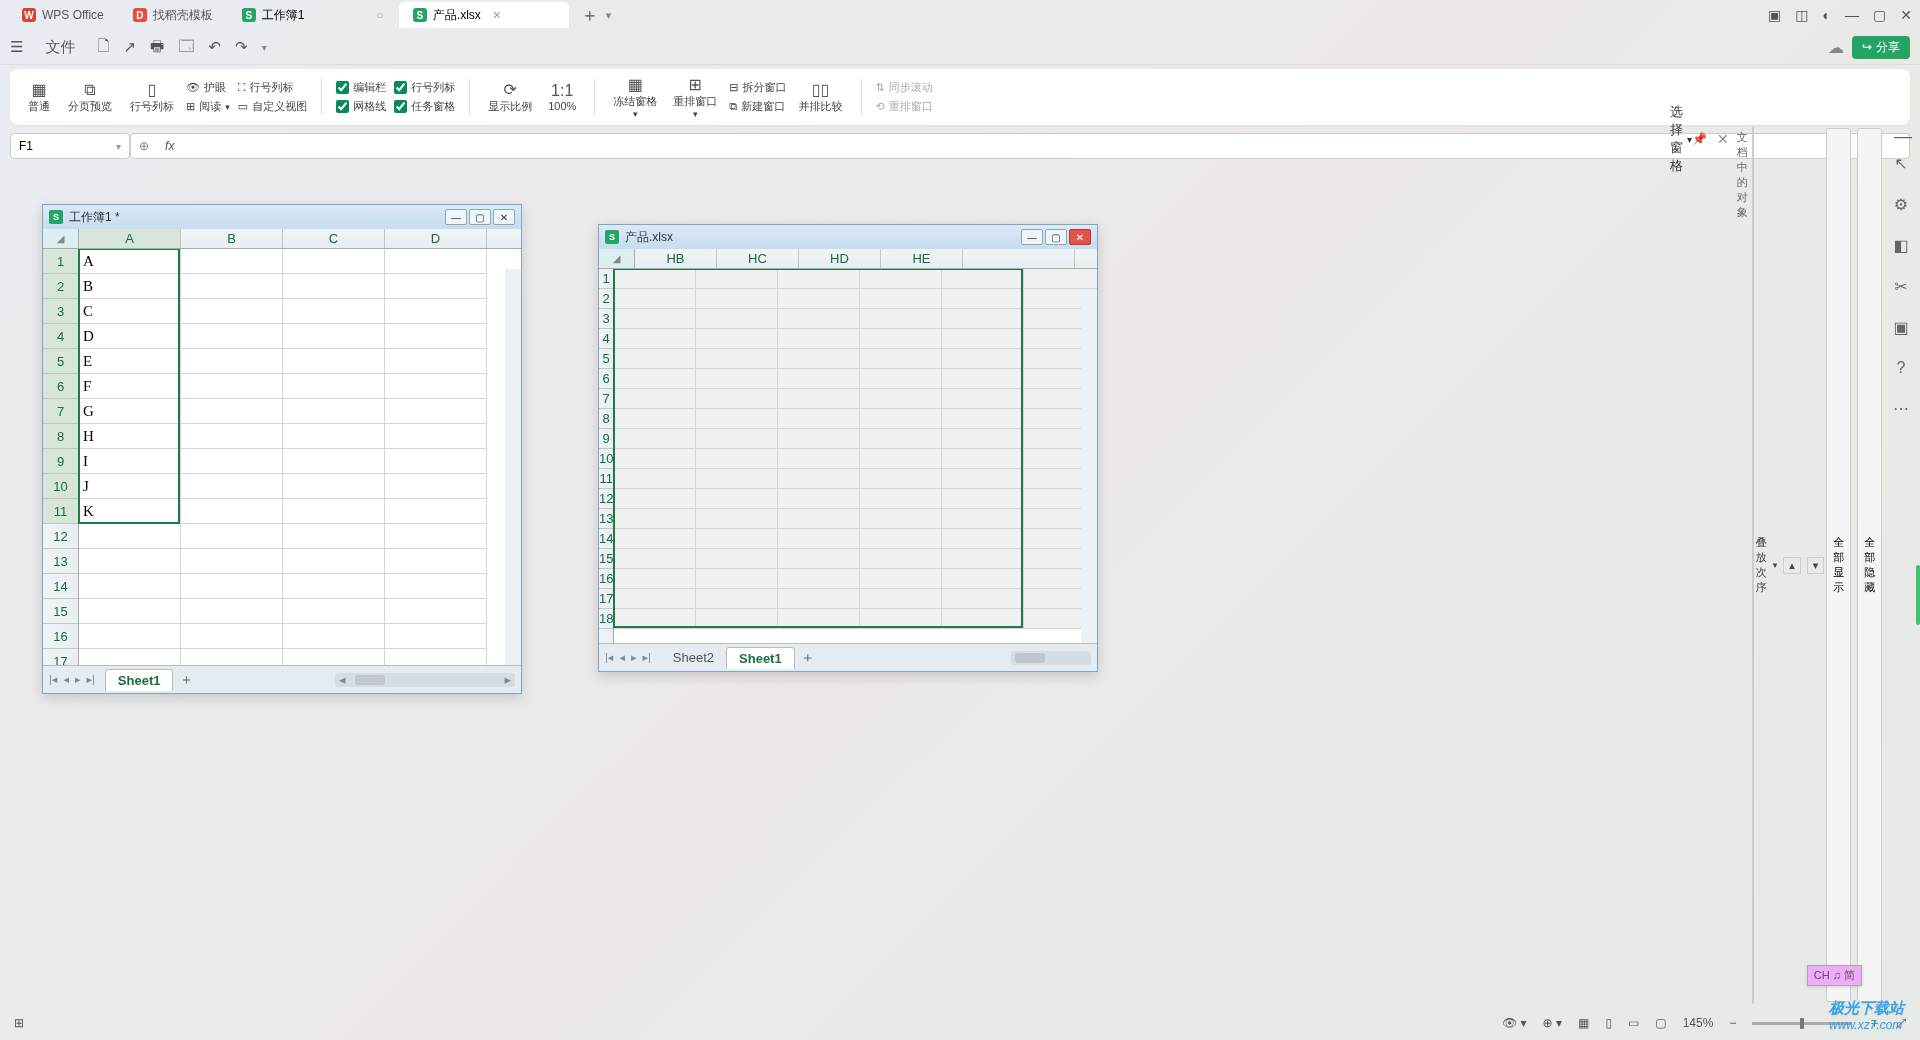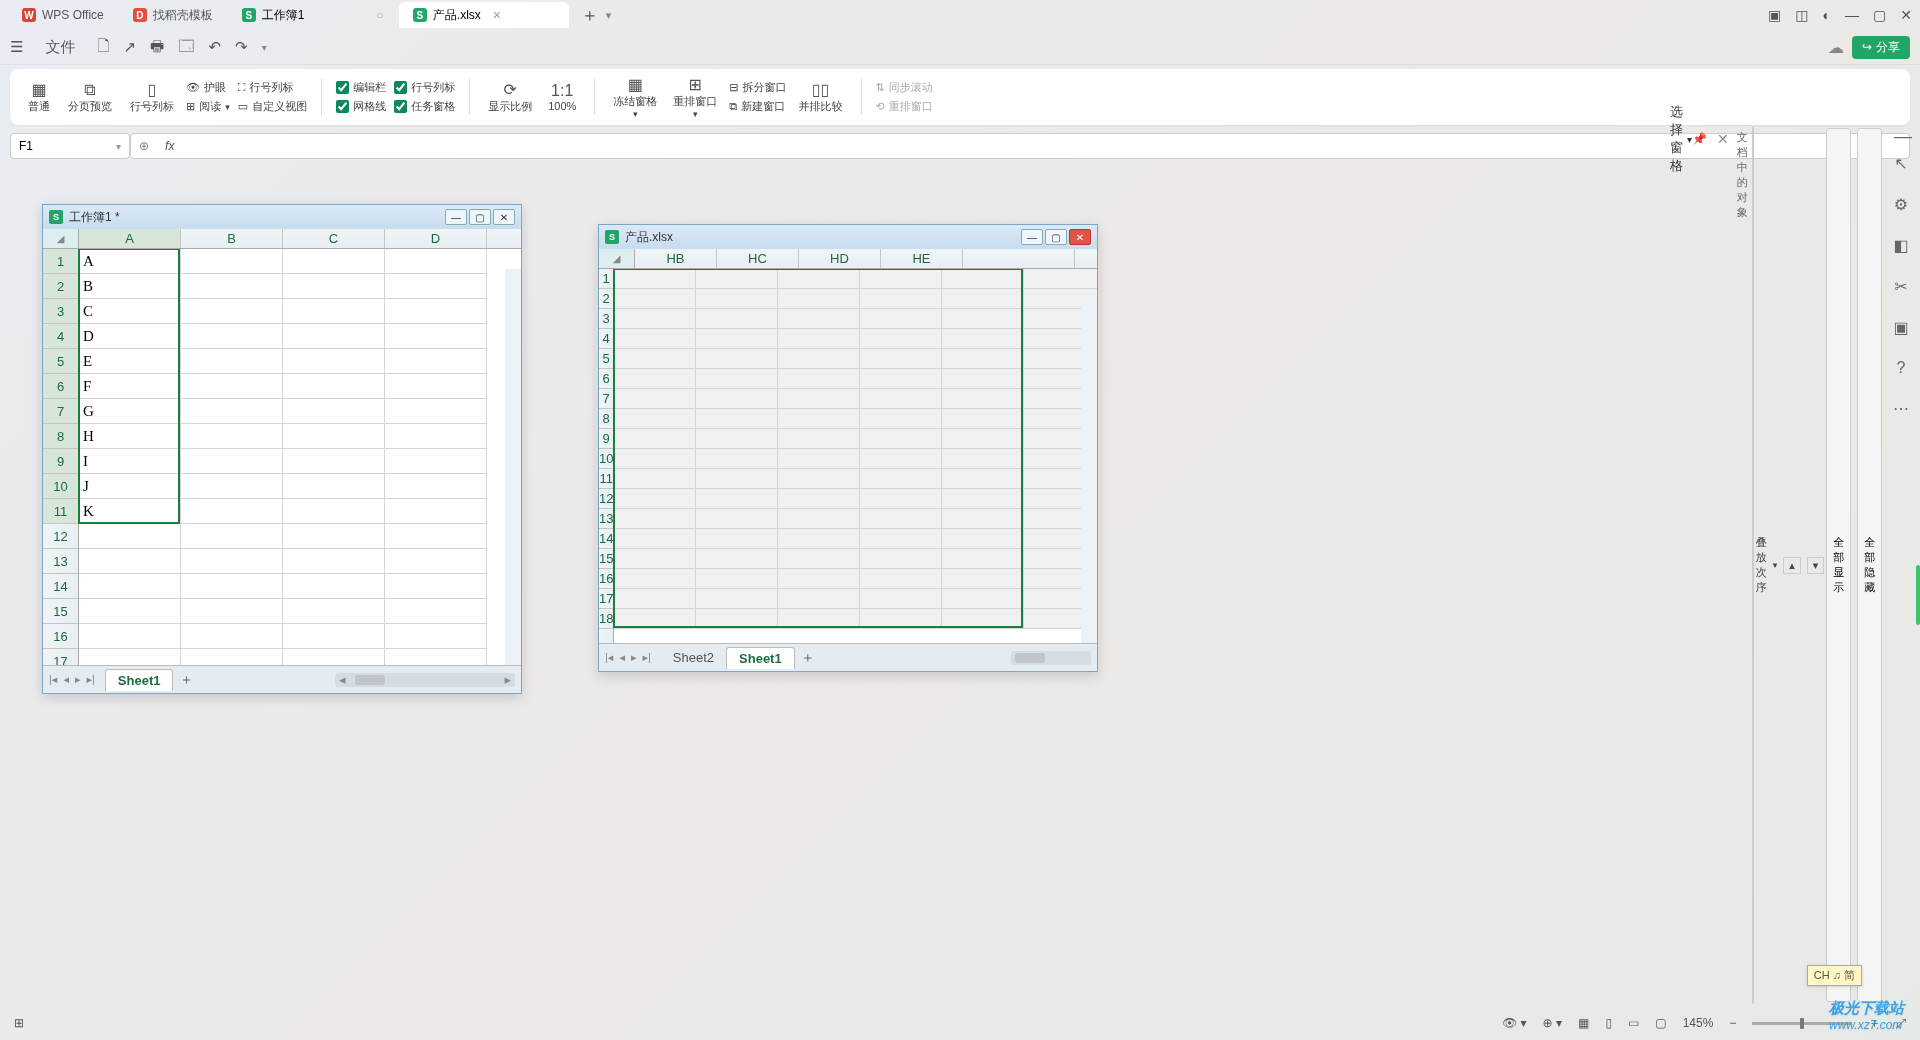--- a/index.html
+++ b/index.html
@@ -87,21 +87,21 @@
     .sheet-nav { display: flex; gap: 6px; color: #888; margin-right: 10px; font-size: 11px; }
     .sheet-tab { padding: 3px 12px; color: #1b6b3f; font-weight: bold; cursor: pointer; }
     .sheet-tab.active { background: #fff; border: 1px solid #bbb; border-bottom: none; border-radius: 3px 3px 0 0; }
     .sheet-tab.inactive { color: #555; font-weight: normal; }
     .sheet-add { margin-left: 6px; color: #666; font-size: 14px; }
     .hscroll-track { margin-left: auto; width: 180px; height: 14px; background: #d5dde3; border-radius: 3px; position: relative; display: flex; align-items: center; }
     .hscroll-thumb { position: absolute; height: 10px; background: #c0c6cc; border-radius: 3px; }
     
     .statusbar { position: absolute; bottom: 0; left: 0; right: 0; height: 34px; display: flex; align-items: center; padding: 0 14px; font-size: 12px; color: #555; }
     .status-right { margin-left: auto; display: flex; align-items: center; gap: 16px; }
-    .ime-float { position: absolute; right: 58px; bottom: 54px; background: #fef9c3; border: 1px solid #aaa; padding: 2px 6px; font-size: 11px; color: #555; box-shadow: 0 1px 3px rgba(0,0,0,0.15); }
+    .ime-float { position: absolute; right: 58px; bottom: 54px; background: #f0abfc; border: 1px solid #aaa; padding: 2px 6px; font-size: 11px; color: #555; box-shadow: 0 1px 3px rgba(0,0,0,0.15); }
     .watermark { position: absolute; right: 16px; bottom: 8px; color: #3aa4e8; font-size: 12px; text-shadow: 0 1px 2px rgba(0,0,0,0.1); font-style: italic; }
     .zoom-slider { width: 100px; height: 3px; background: #aaa; position: relative; }
     .zoom-slider::after { content: ''; position: absolute; left: 48px; top: -4px; width: 4px; height: 11px; background: #777; border-radius: 1px; }
     .green-bar { position: absolute; right: 0; top: 50%; width: 4px; height: 60px; background: #3dc46b; border-radius: 2px; }
   </style>
 </head>
 <body>
 
 <div class="titlebar">
   <div class="tabs-area">

